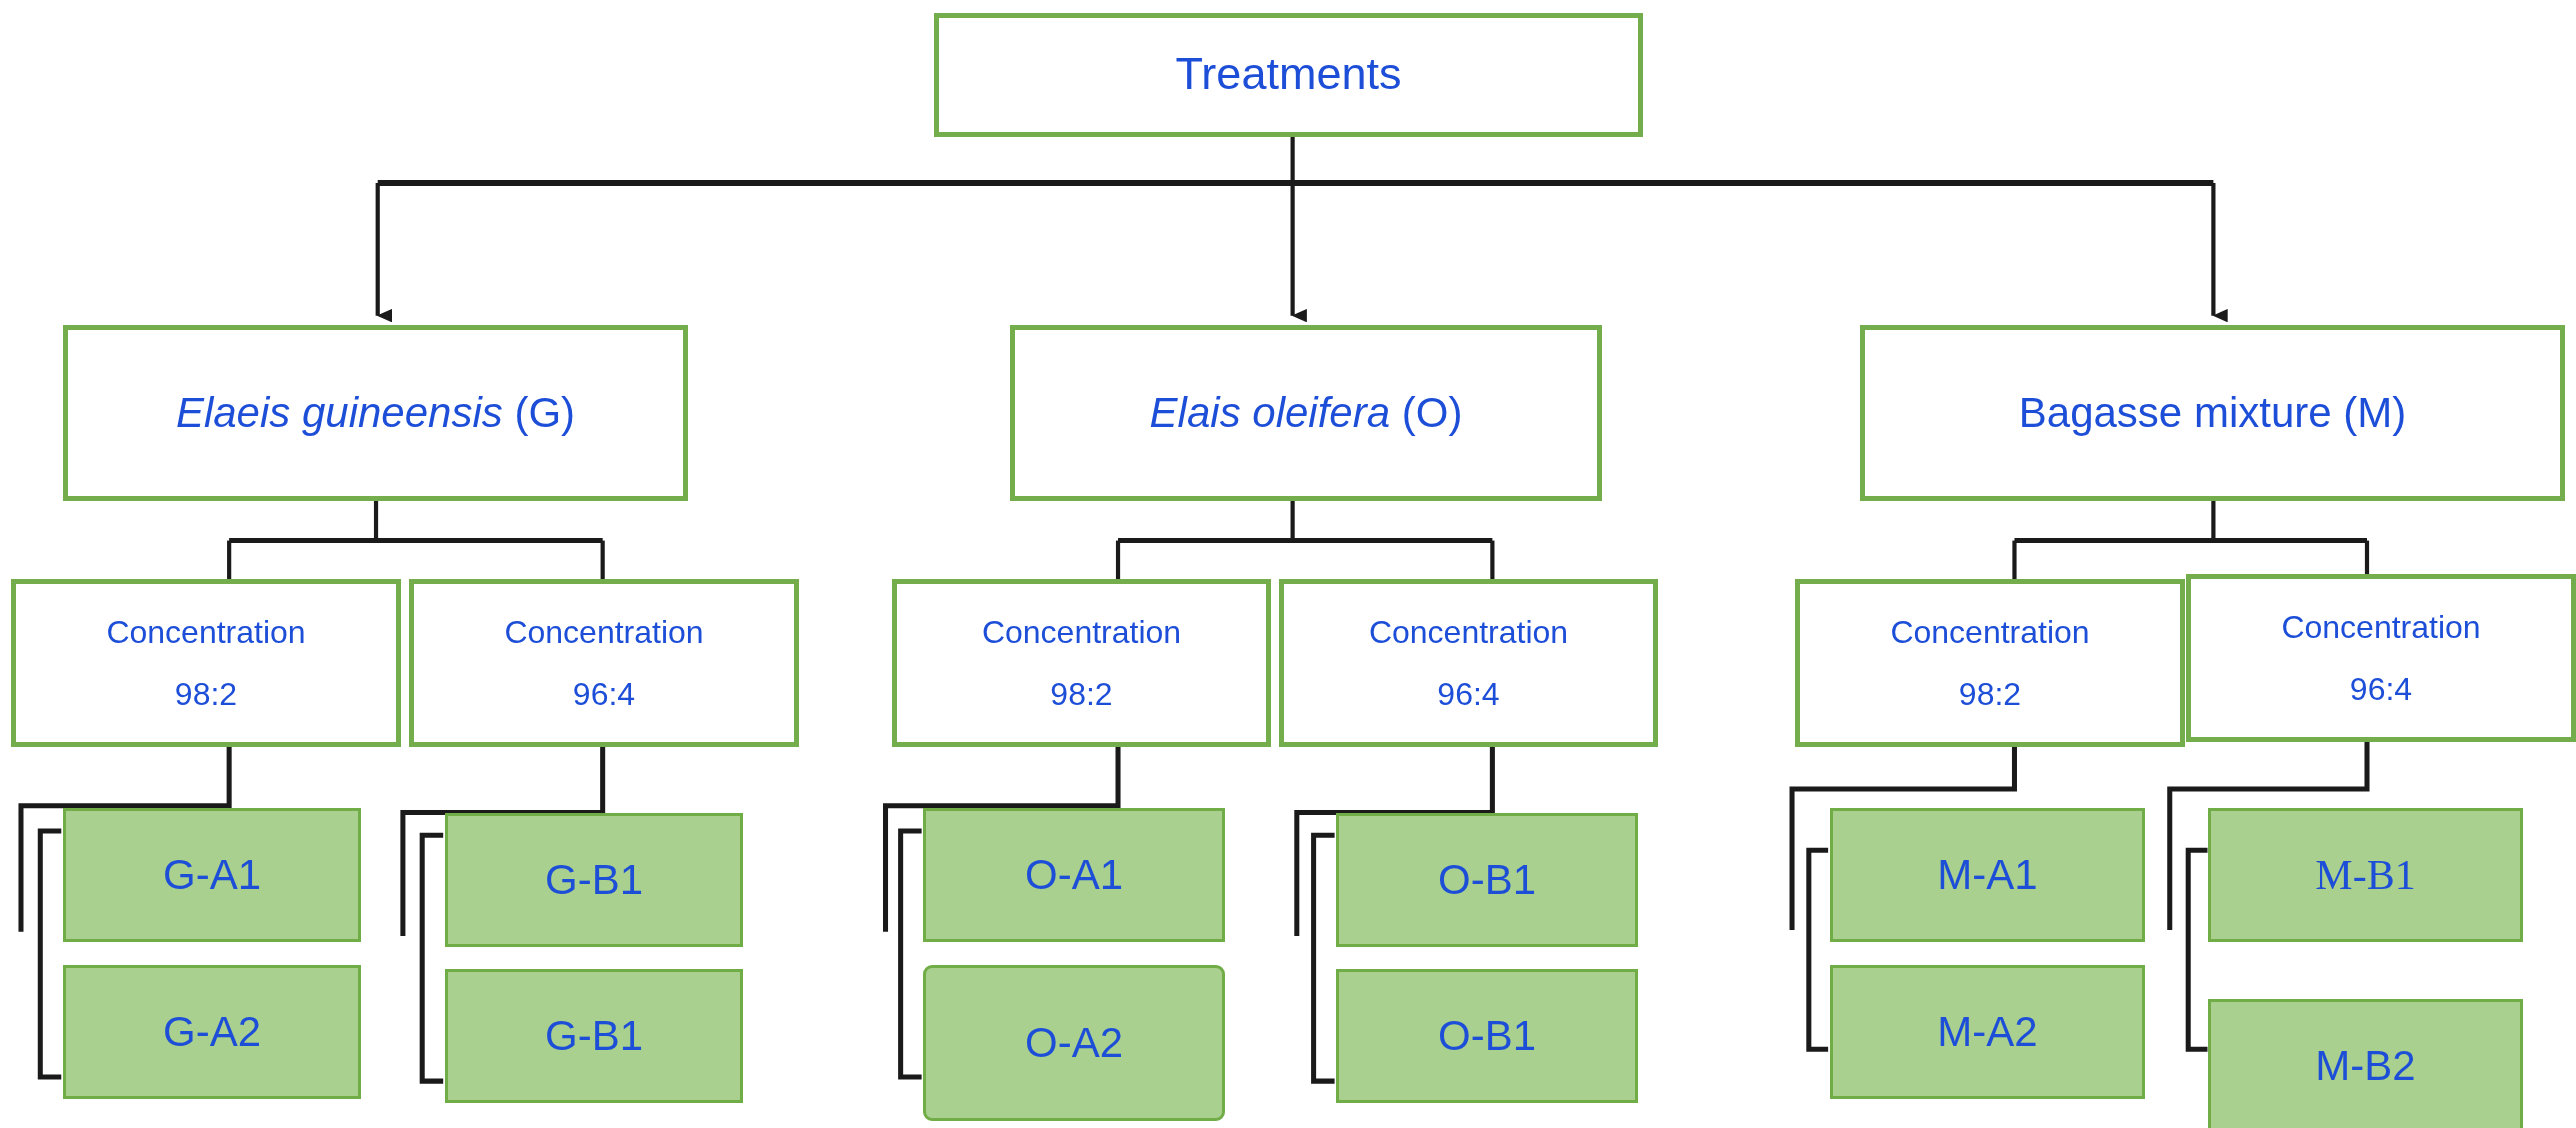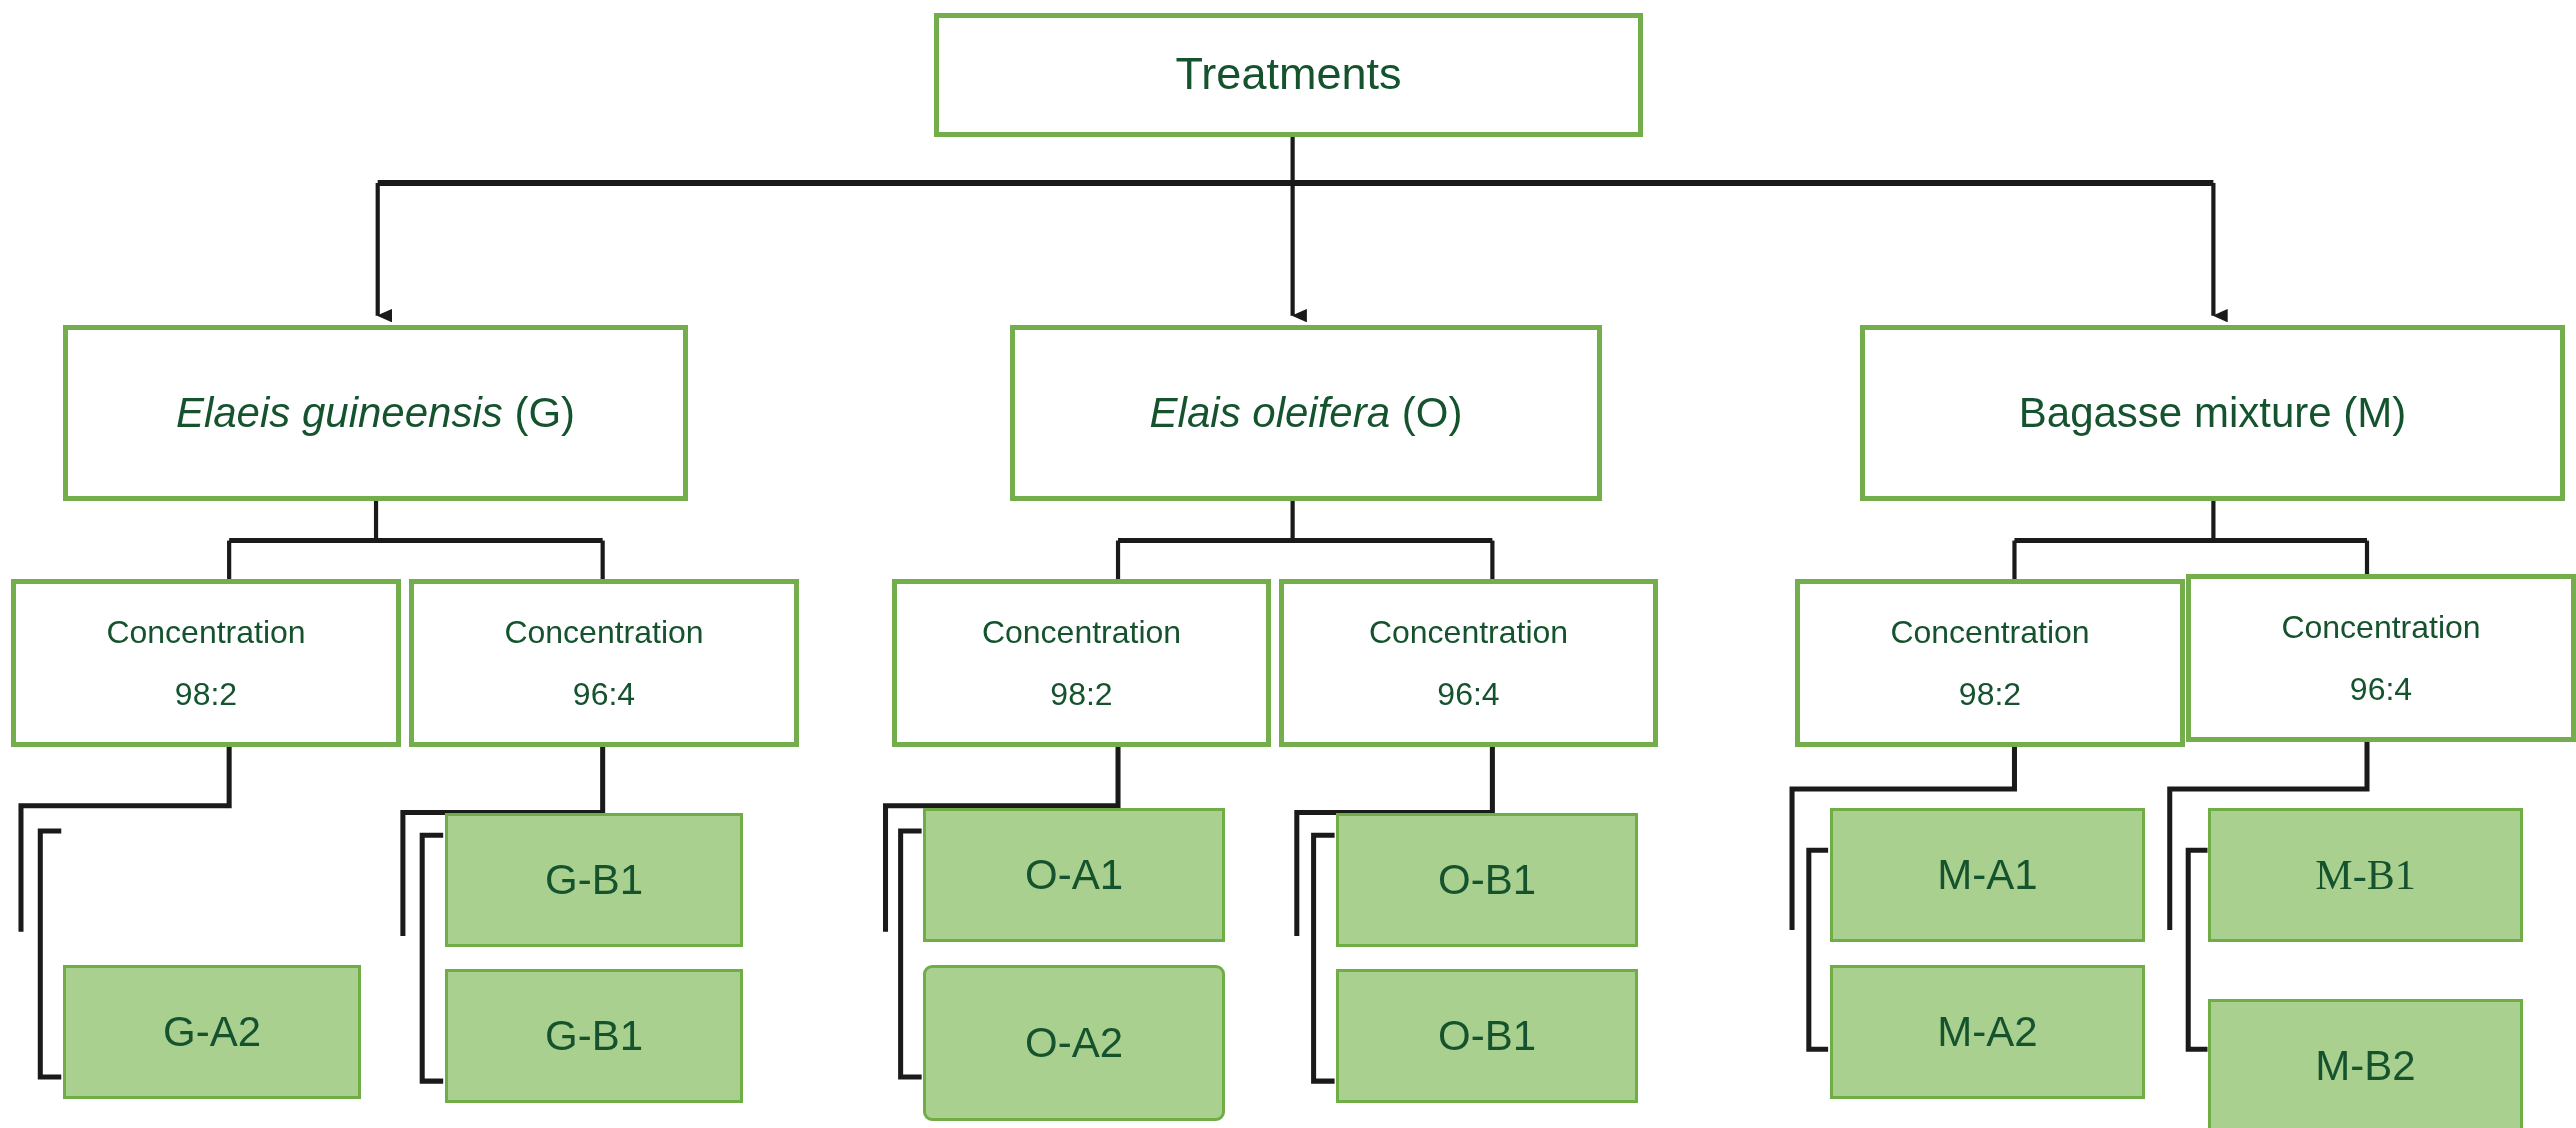--- a/index.html
+++ b/index.html
@@ -24,21 +24,21 @@
     height: 1129px;
     pointer-events: none;
   }
   .node {
     position: absolute;
     box-sizing: border-box;
     display: flex;
     align-items: center;
     justify-content: center;
     text-align: center;
-    color: #14532d;
+    color: #1d4ed8;
     line-height: 1.25;
   }
   
   .outline-box {
     background: #ffffff;
     border: 5.9px solid #74AD4C;
   }
   .node-root {
     font-size: 45px;
   }
@@ -192,20 +192,23 @@
 
   <div class="node outline-box node-conc" style="left:1795px; top:579px; width:390px; height:168px;">
     <span class="conc-line1">Concentration</span>
     <span class="conc-line2">98:2</span>
   </div>
   <div class="node outline-box node-conc" style="left:2186px; top:574px; width:390px; height:168px;">
     <span class="conc-line1">Concentration</span>
     <span class="conc-line2">96:4</span>
   </div>
 
+  <div class="node node-sample" style="left:63px; top:808px; width:298px; height:134px;">
+    <span>G-A1</span>
+  </div>
   <div class="node node-sample" style="left:63px; top:965px; width:298px; height:134px;">
     <span>G-A2</span>
   </div>
 
   <div class="node node-sample" style="left:445px; top:813px; width:298px; height:134px;">
     <span>G-B1</span>
   </div>
   <div class="node node-sample" style="left:445px; top:969px; width:298px; height:134px;">
     <span>G-B1</span>
   </div>

